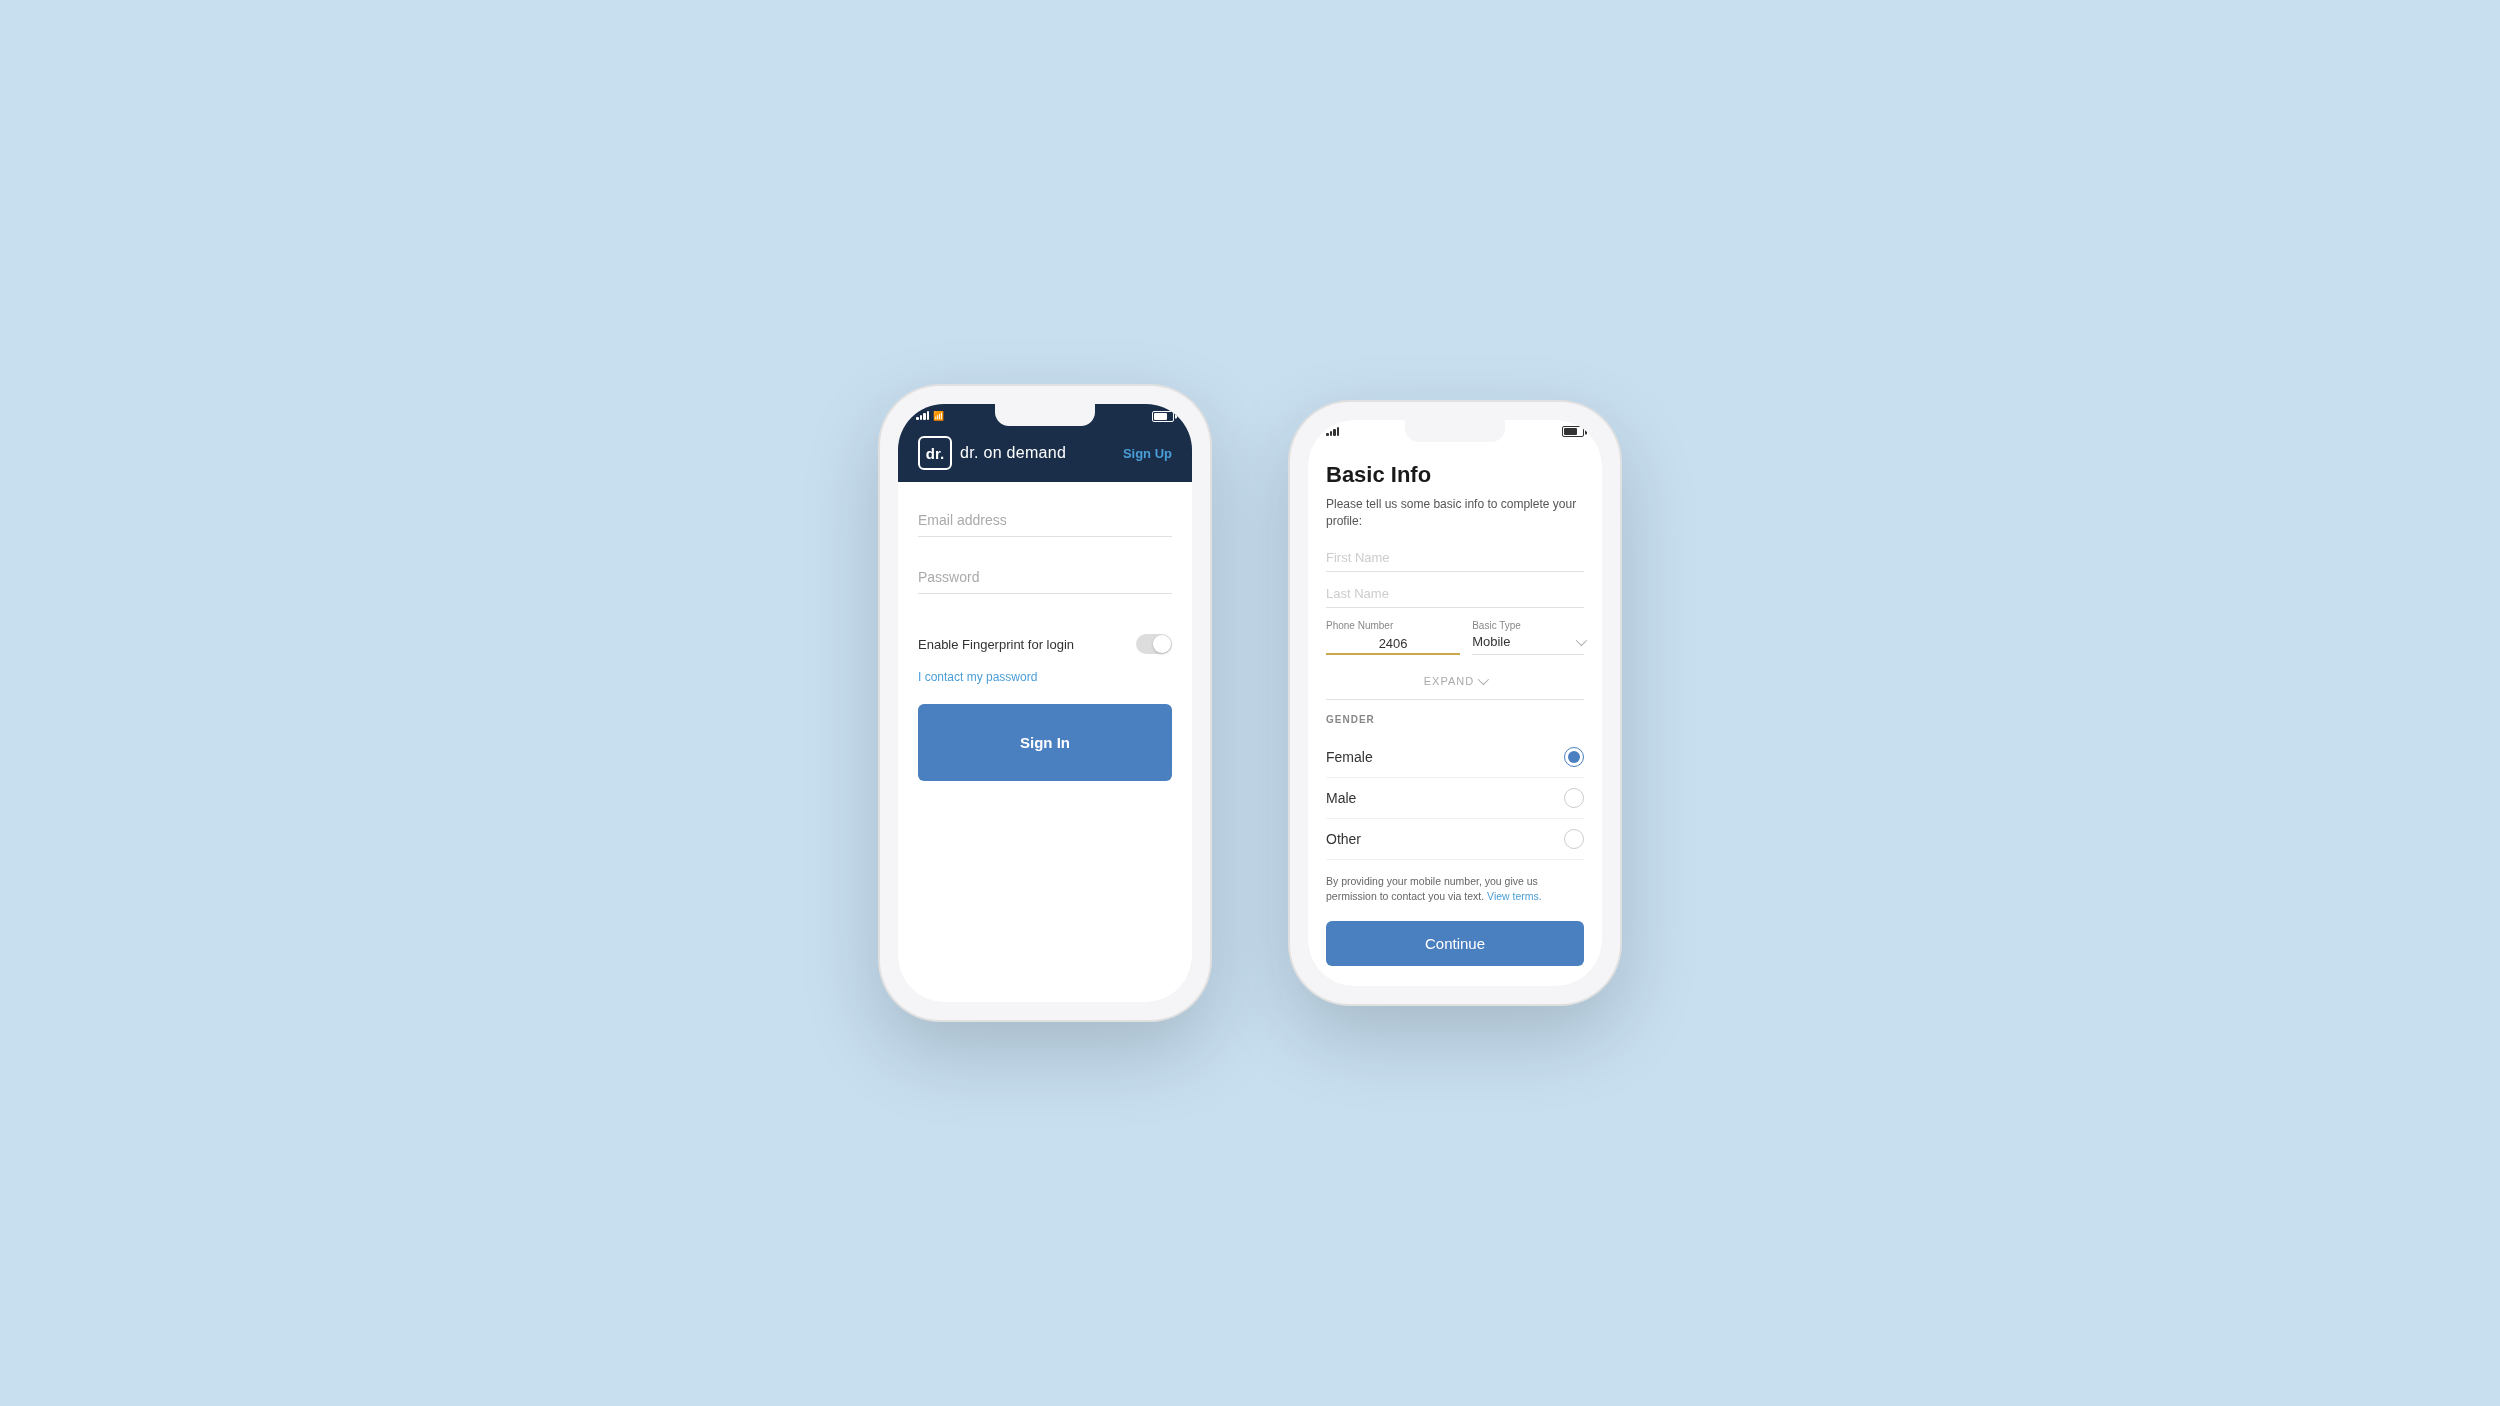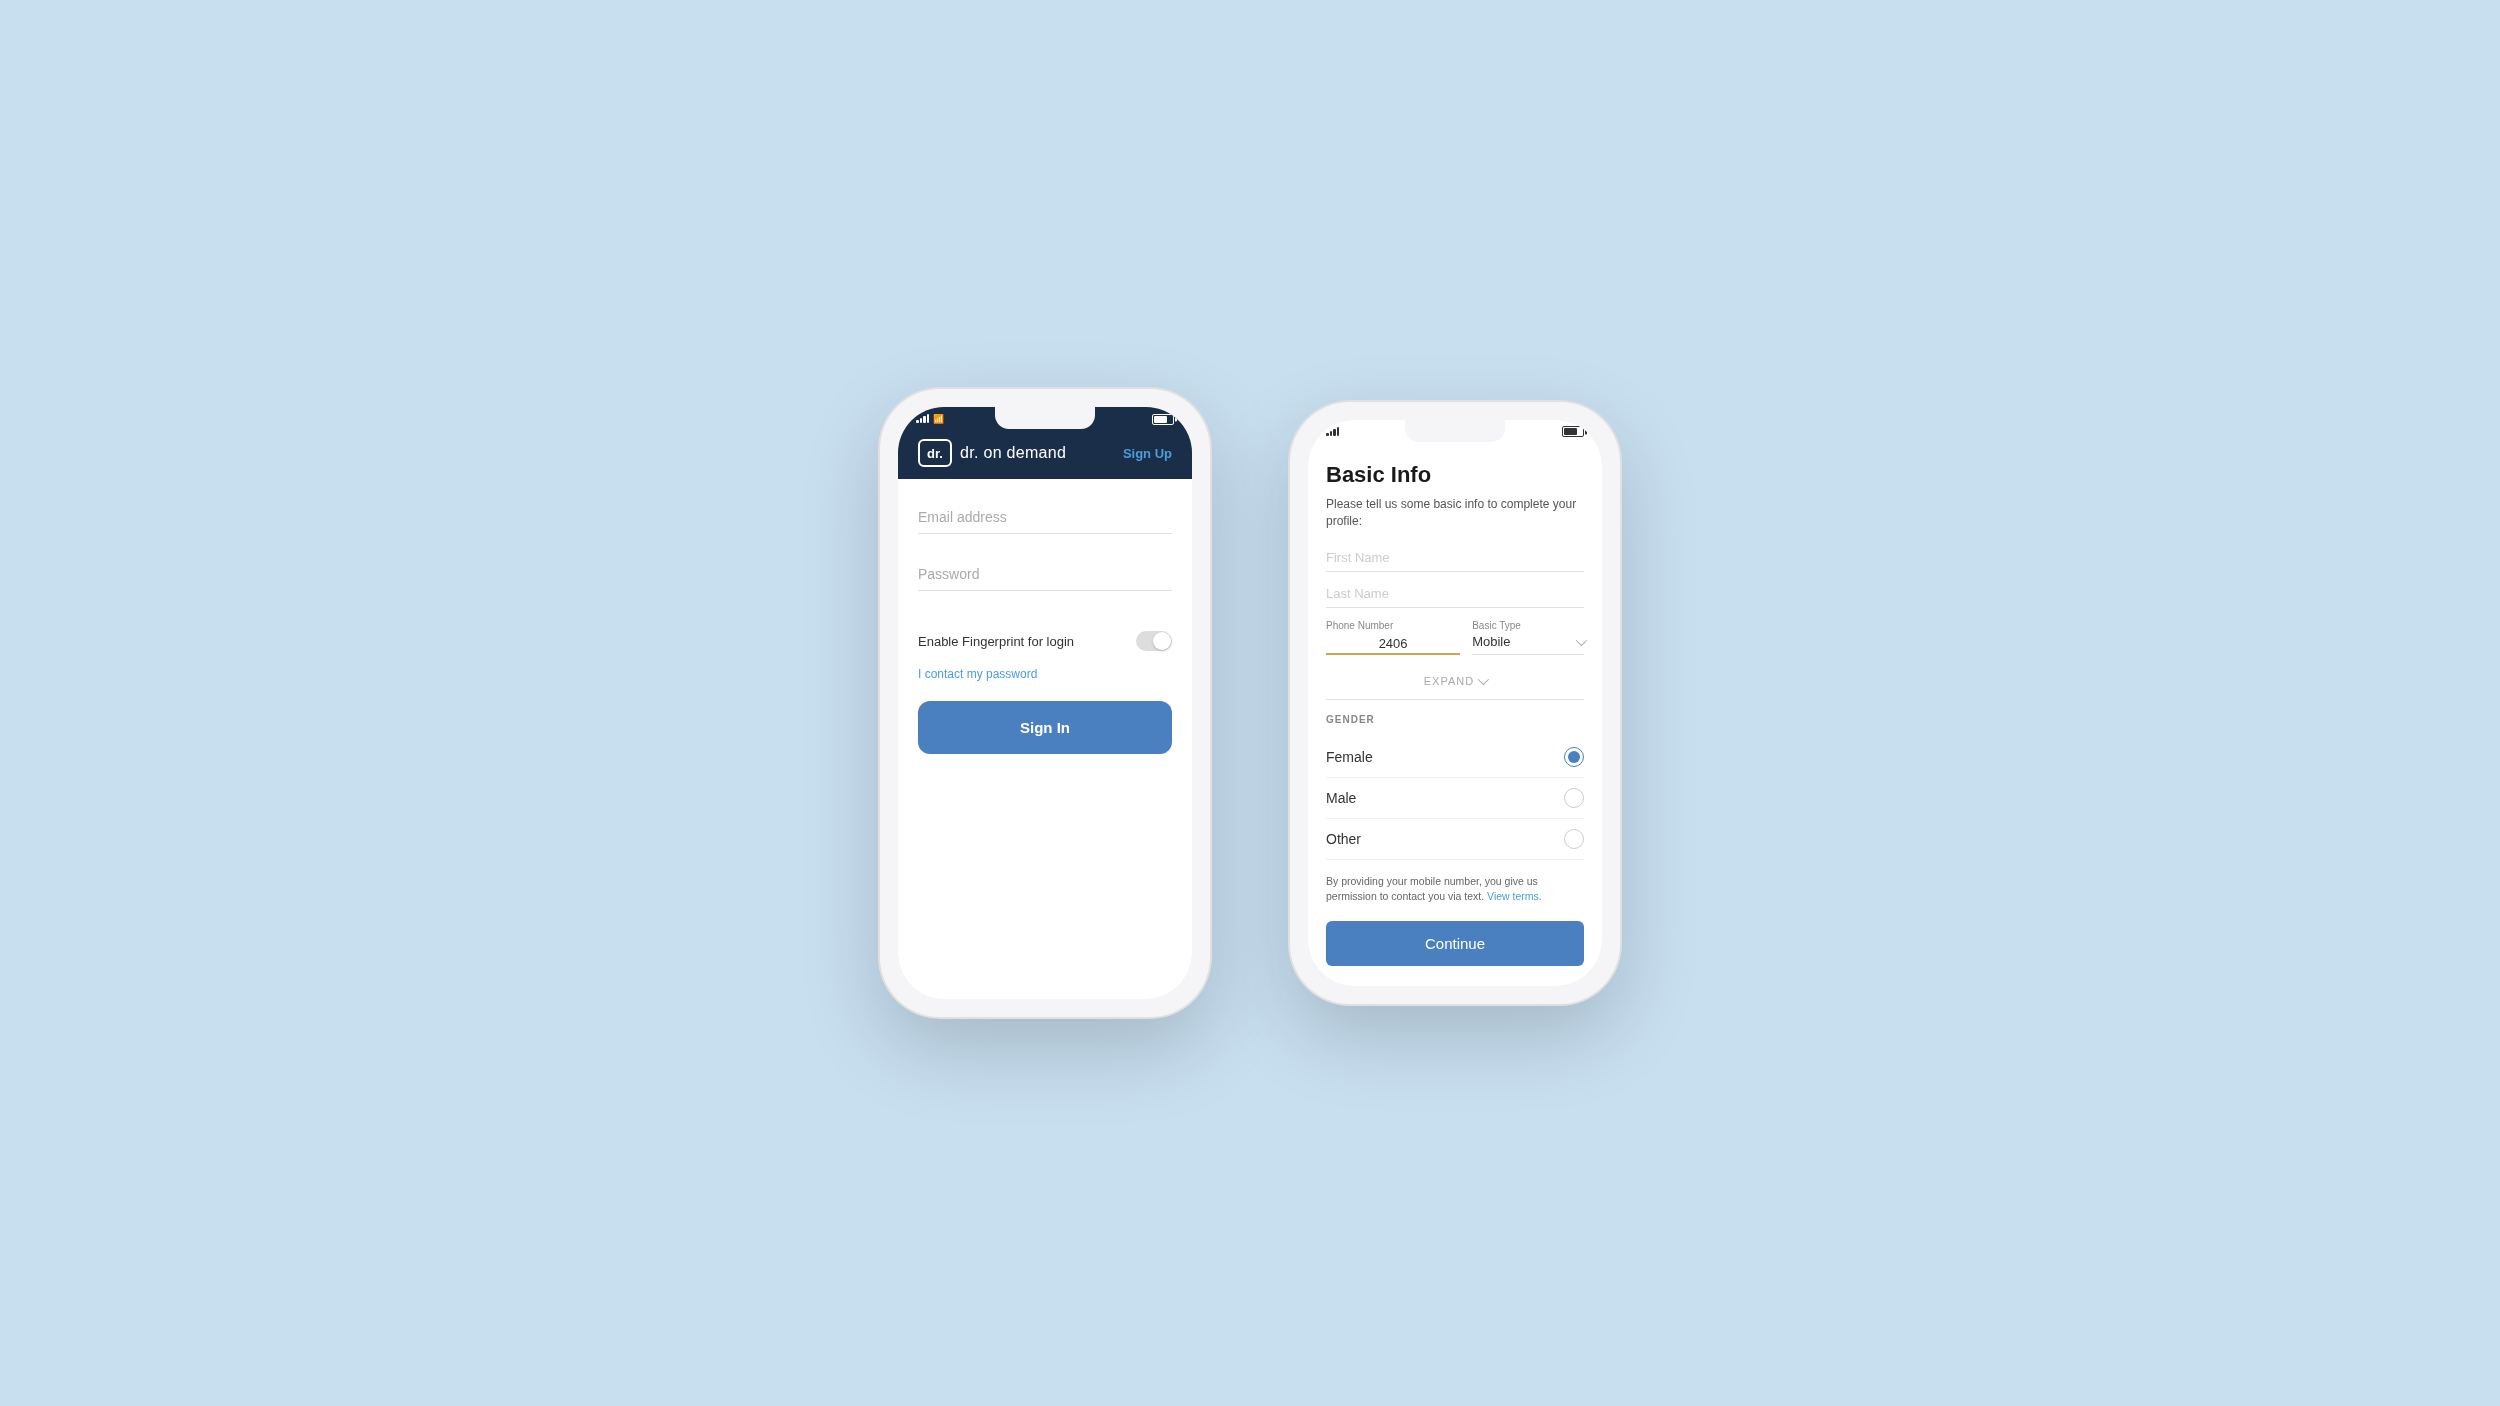--- a/index.html
+++ b/index.html
@@ -132,29 +132,29 @@
     }
 
     .logo-container {
       display: flex;
       align-items: center;
       gap: 8px;
     }
 
     .logo-box {
       width: 34px;
-      height: 28px;
+      height: 34px;
       background: #1a2e4a;
       border: 2px solid #fff;
       border-radius: 6px;
       display: flex;
       align-items: center;
       justify-content: center;
       color: #fff;
-      font-size: 13px;
+      font-size: 15px;
       font-weight: 700;
     }
 
     .logo-text {
       color: #fff;
       font-size: 16px;
       font-weight: 400;
       letter-spacing: 0.3px;
     }
 
@@ -228,22 +228,22 @@
       margin-bottom: 20px;
       text-decoration: none;
     }
 
     .sign-in-btn {
       display: block;
       width: 100%;
       background: #4a7fc0;
       color: #fff;
       border: none;
-      border-radius: 12px;
-      padding: 18px;
+      border-radius: 6px;
+      padding: 30px;
       font-size: 15px;
       font-weight: 600;
       cursor: pointer;
       text-align: center;
     }
 
     
     .basic-info-screen {
       padding: 0;
     }

